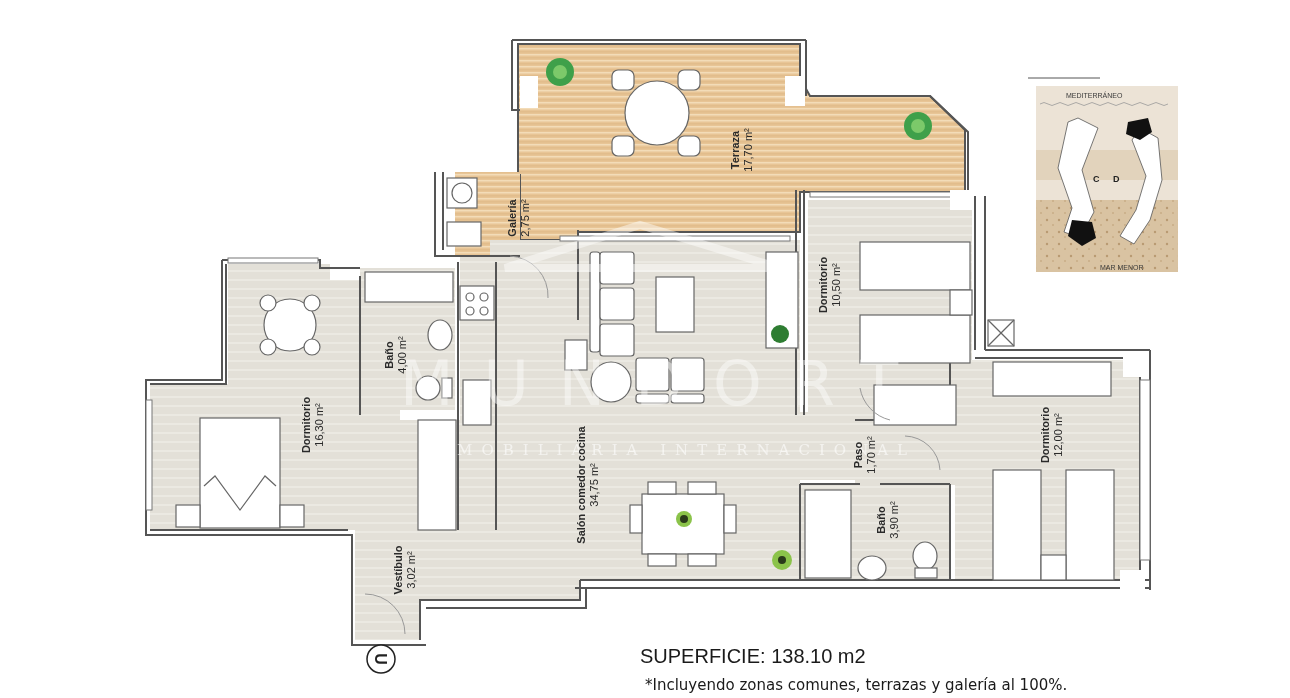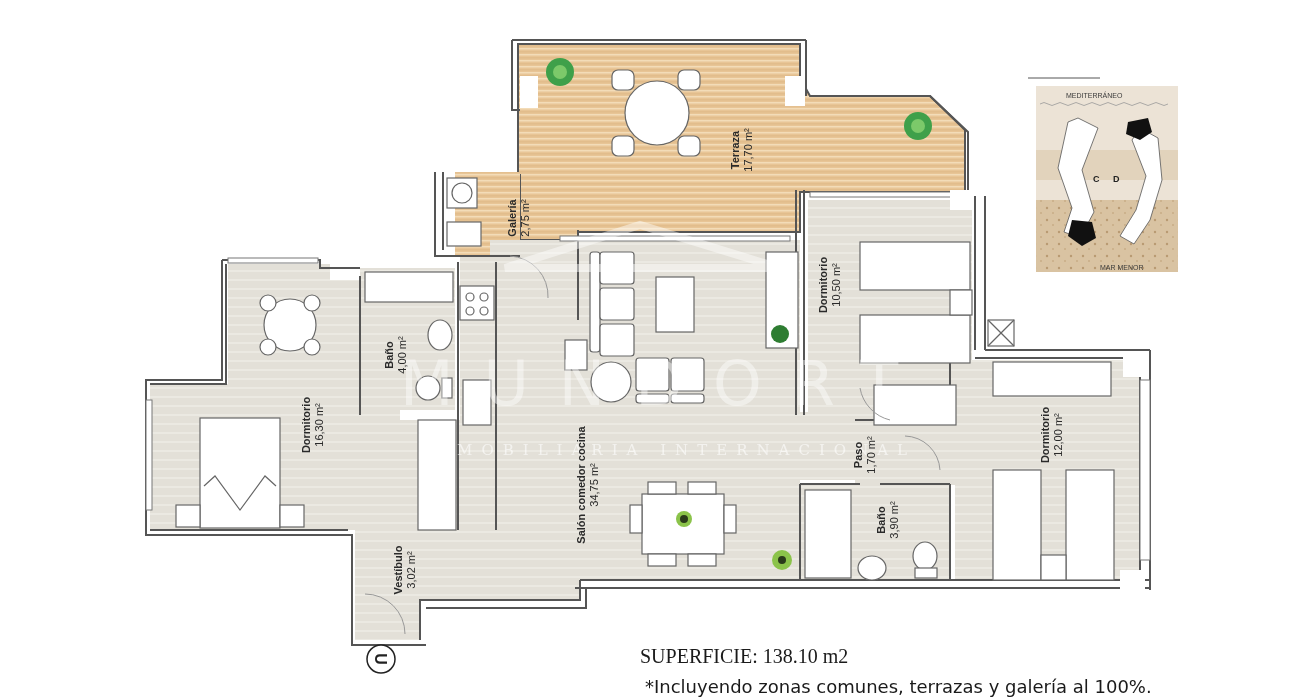--- a/index.html
+++ b/index.html
@@ -4,22 +4,22 @@
 <style>
   html,body{margin:0;padding:0;background:#ffffff;}
   body{width:1290px;height:698px;position:relative;overflow:hidden;font-family:"Liberation Sans",sans-serif;}
   #plan{position:absolute;left:0;top:0;width:1290px;height:698px;}
   .room-label{font-family:"Liberation Sans",sans-serif;font-size:11px;fill:#2a2a2a;font-weight:bold;}
   .room-area{font-family:"Liberation Sans",sans-serif;font-size:11px;fill:#2a2a2a;}
   .wm-big{font-family:"DejaVu Sans",sans-serif;font-size:62px;fill:#ffffff;opacity:0.45;letter-spacing:30px;}
   .wm-small{font-family:"DejaVu Serif",serif;font-size:15px;fill:#ffffff;opacity:0.6;letter-spacing:9px;}
   .keymap-txt{font-family:"Liberation Sans",sans-serif;font-size:7px;fill:#3a3a3a;}
   .keymap-block{font-family:"Liberation Sans",sans-serif;font-size:9px;font-weight:bold;fill:#222;}
-  #superficie{position:absolute;left:640px;top:645px;font-family:Liberation Serif, serif;font-size:20px;color:#1a1a1a;white-space:nowrap;}
-  #nota{position:absolute;left:645px;top:676px;font-family:"DejaVu Sans",sans-serif;font-size:18px;color:#1a1a1a;white-space:nowrap;}
+  #superficie{position:absolute;left:640px;top:645px;font-family:Liberation Sans, sans-serif;font-size:20px;color:#1a1a1a;white-space:nowrap;}
+  #nota{position:absolute;left:645px;top:676px;font-family:"DejaVu Sans",sans-serif;font-size:15px;color:#1a1a1a;white-space:nowrap;}
 </style>
 </head>
 <body>
 
 <svg id="plan" viewBox="0 0 1290 698" xmlns="http://www.w3.org/2000/svg">
   <defs>
     <pattern id="wood" width="8" height="6" patternUnits="userSpaceOnUse">
       <rect width="8" height="6" fill="#e8c596"></rect>
       <rect y="0" width="8" height="1.5" fill="#f3dcb8"></rect>
       <rect y="3.5" width="8" height="0.8" fill="#dcb582"></rect>

